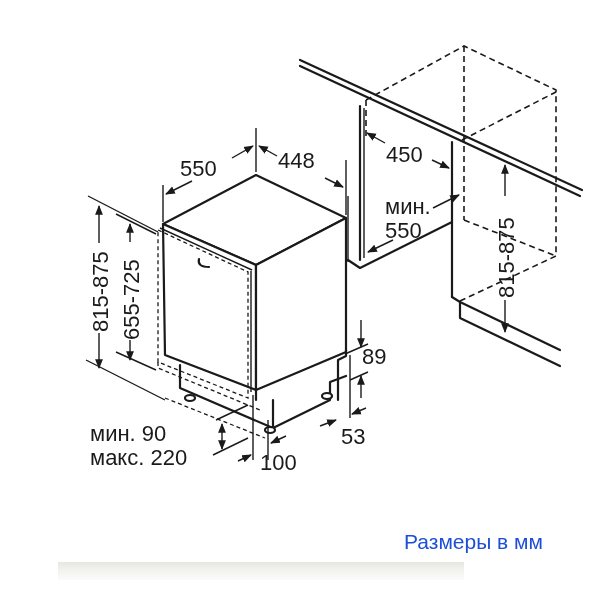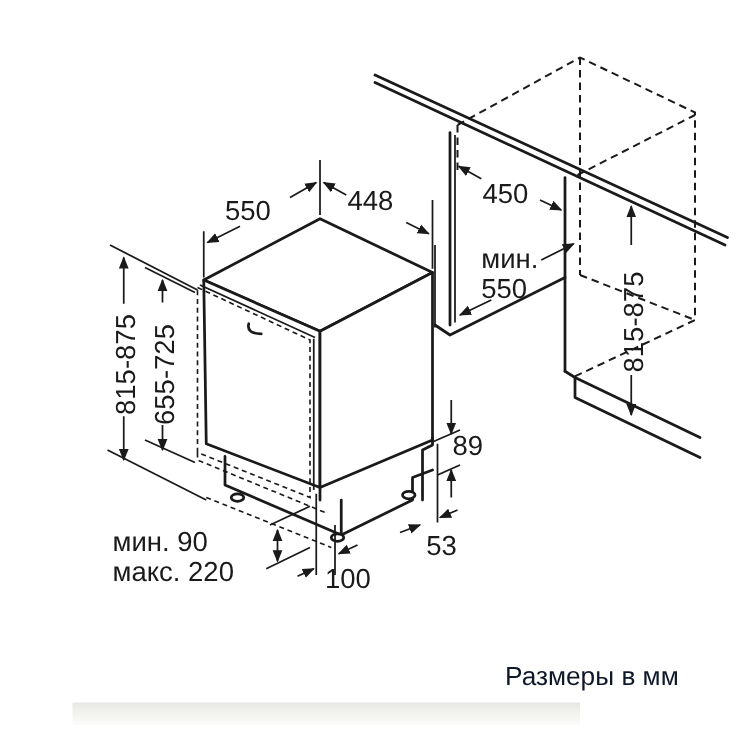--- a/index.html
+++ b/index.html
@@ -4,21 +4,21 @@
   <style>
     html, body { margin: 0; padding: 0; background: #ffffff; }
     body { width: 600px; height: 600px; overflow: hidden; position: relative; }
     #diagram { position: absolute; left: 0; top: 0; width: 600px; height: 600px; }
     .ln { stroke: #1a1a1a; stroke-width: 2.2; fill: none; stroke-linecap: round; stroke-linejoin: round; }
     .thin { stroke: #1a1a1a; stroke-width: 1.4; fill: none; }
     .dash { stroke: #1a1a1a; stroke-width: 1.6; fill: none; stroke-dasharray: 6 4; }
     .dashs { stroke: #1a1a1a; stroke-width: 1.3; fill: none; stroke-dasharray: 4 3; }
     .fill-w { fill: #ffffff; }
     .lbl { font-family: "Liberation Sans", sans-serif; font-size: 22px; fill: #1a1a1a; }
-    .caption { position: absolute; left: 404px; top: 530px; font-family: "Liberation Sans", sans-serif; font-size: 21px; color: #0f172a; white-space: nowrap; }
+    .caption { position: absolute; left: 404px; top: 530px; font-family: "Liberation Sans", sans-serif; font-size: 21px; color: #1d4ed8; white-space: nowrap; }
     .shadow-bar { position: absolute; left: 58px; top: 562px; width: 406px; height: 18px;
       background: linear-gradient(to bottom, #e6e6e2 0%, #f2f2ee 45%, #fbfbfa 100%); }
   </style>
 </head>
 <body>
 
 <svg id="diagram" viewBox="0 0 600 600" xmlns="http://www.w3.org/2000/svg">
   <defs>
     <marker id="arr" viewBox="0 0 10 10" refX="9" refY="5" markerWidth="7" markerHeight="7" orient="auto-start-reverse">
       <path d="M0,1 L10,5 L0,9 z" fill="#1a1a1a"></path>

